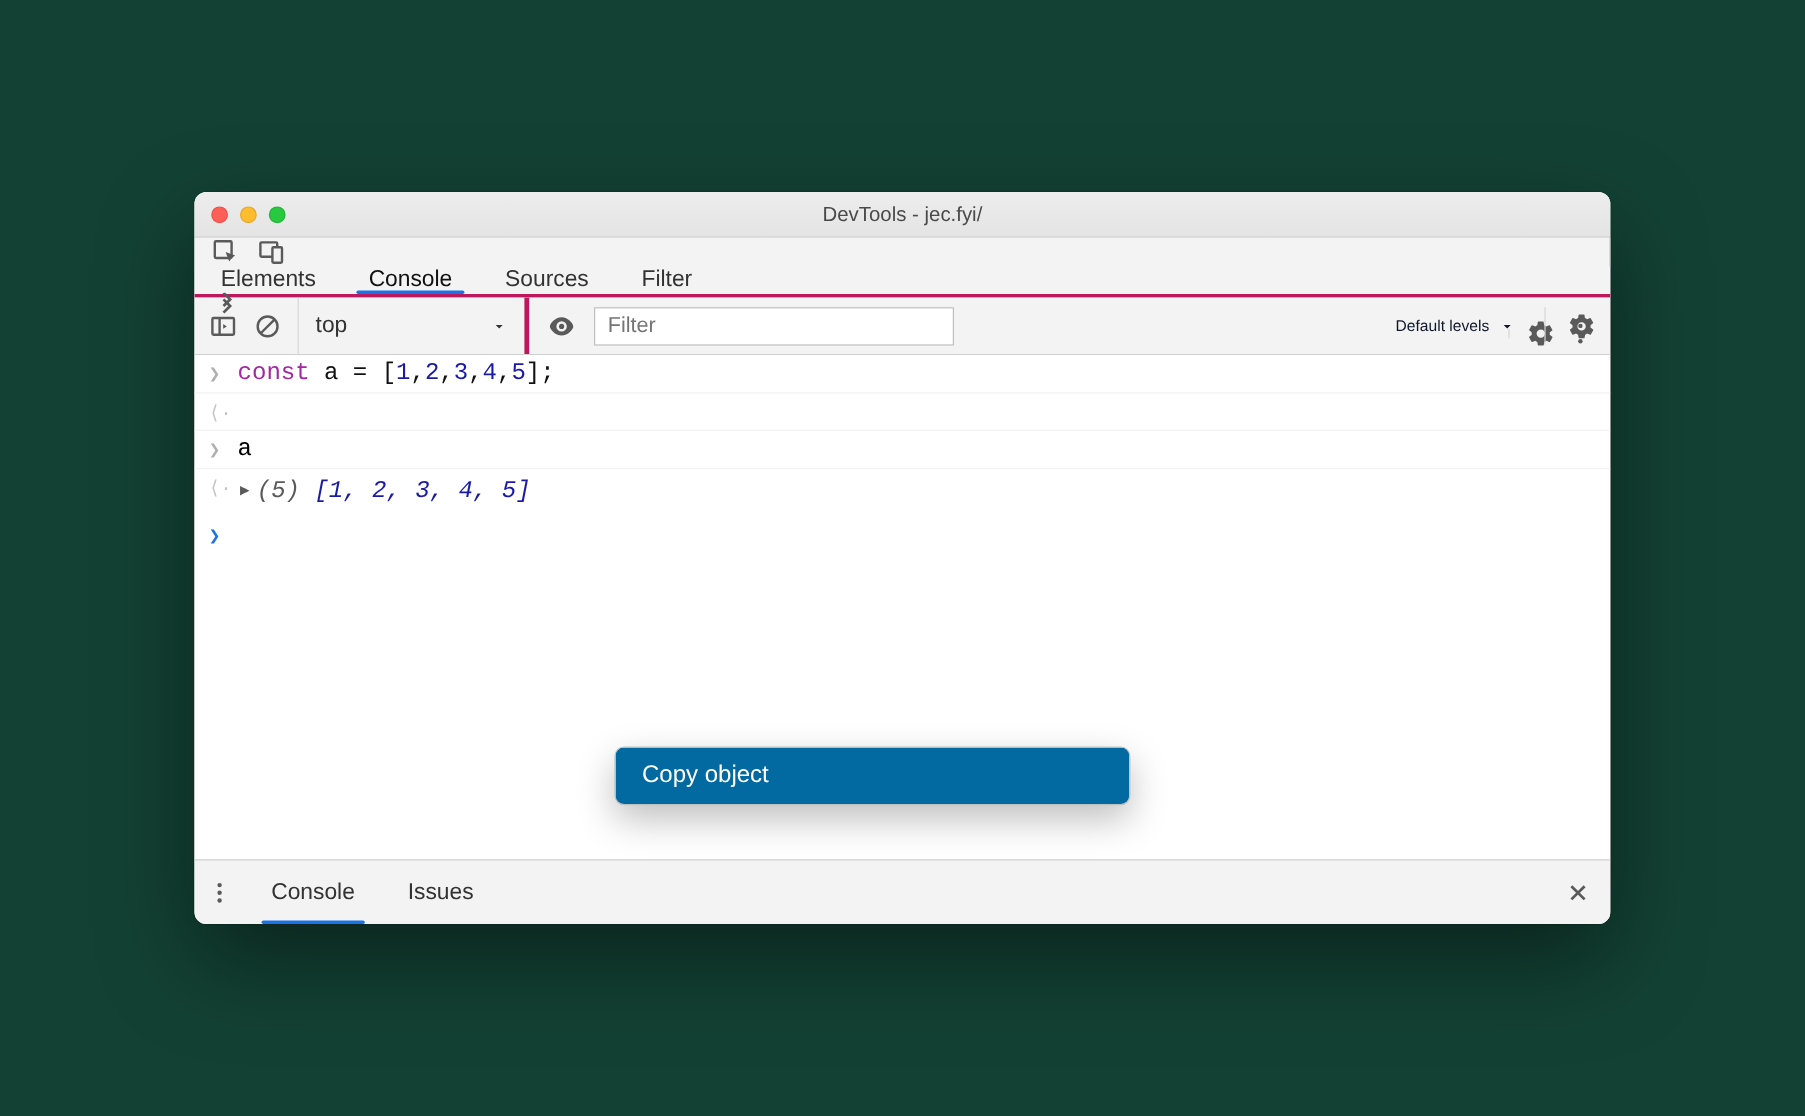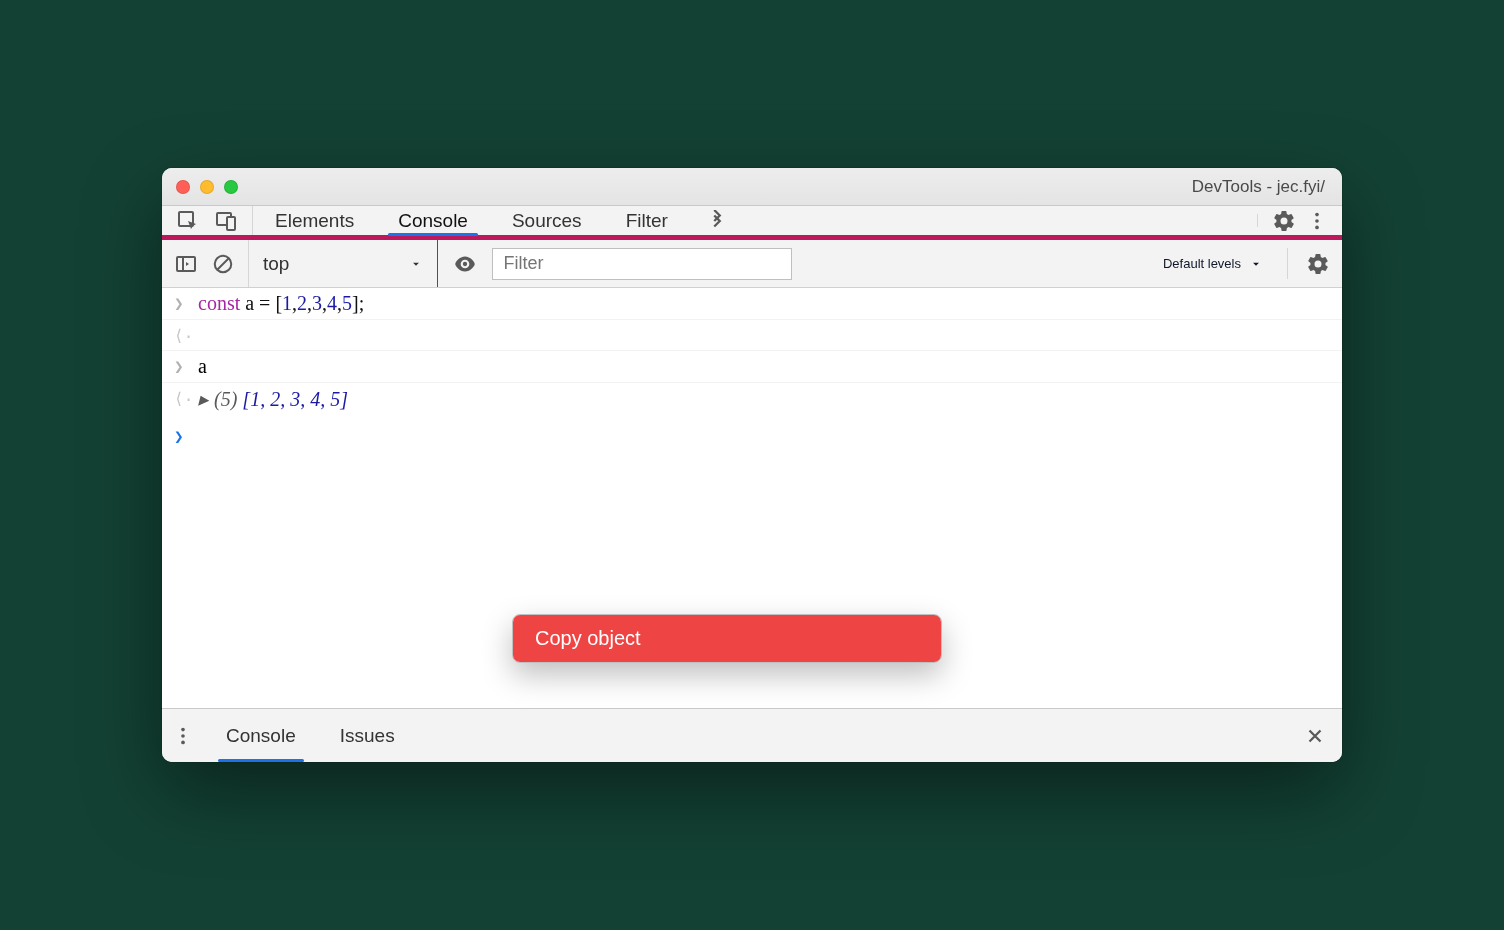--- a/index.html
+++ b/index.html
@@ -27,49 +27,50 @@
     border-bottom: 1px solid #c9c9c9;
     display: flex;
     align-items: center;
     position: relative;
   }
   .traffic { display: flex; gap: 10px; padding-left: 14px; }
   .dot { width: 14px; height: 14px; border-radius: 50%; }
   .dot.red { background:#ff5f57; box-shadow: inset 0 0 0 1px rgba(0,0,0,.1);}
   .dot.yellow { background:#febc2e; box-shadow: inset 0 0 0 1px rgba(0,0,0,.1);}
   .dot.green { background:#28c840; box-shadow: inset 0 0 0 1px rgba(0,0,0,.1);}
-  .title { position:absolute; left:0; right:17px; text-align:right; font-size:17px; color:#4a4a4a; font-weight:400;}
+  .title { position:absolute; left:0; right:0; text-align:center; font-size:17px; color:#4a4a4a; font-weight:400;}
   
   .toolbar {
-    height: 34px;
-    border-bottom: 5px solid #be185d;
+    height: 50px;
+    border-bottom: 3px solid #be185d;
     display: flex;
     align-items: stretch;
     background:#f3f3f3;
+    flex-direction:column;
   }
   .tb-left { display:flex; align-items:center; padding:0 14px; gap:14px; border-right:1px solid #d6d6d6;}
   .tb-icon { color:#5a5a5a; display:flex; align-items:center; justify-content:center;}
   .tabs { display:flex; align-items:stretch;}
   .tab { padding: 0 22px; display:flex; align-items:center; font-size:19px; color:#333; position:relative;}
   .tab.active { color:#111; }
   .tab.active::after { content:""; position:absolute; left:12px; right:12px; bottom:-1px; height:3px; background:#1a73e8; border-radius:2px;}
   .tb-right { margin-left:auto; display:flex; align-items:center; gap:10px; padding:0 14px;}
   .more-tabs { padding:0 16px; display:flex; align-items:center; color:#5a5a5a;}
   .divider-v { width:1px; align-self:stretch; margin:8px 4px; background:#d6d6d6;}
   
   .subbar {
     height: 48px;
     border-bottom: 1px solid #d0d0d0;
     background:#f3f3f3;
     display:flex; align-items:center; padding:0 12px; gap:14px;
   }
   .sub-icon { color:#5a5a5a; display:flex; align-items:center; justify-content:center;}
   .context-select {
     display:flex; align-items:center; gap:120px; font-size:19px; color:#333;
-    border-left:1px solid #d6d6d6; border-right:1px solid #be185d;
+    border-left:1px solid #d6d6d6; border-right:4px solid #be185d;
     padding:0 14px; height:100%;
   }
   .filter-input {
     flex: 0 0 auto;
     width: 300px;
     height: 32px;
     border:1px solid #bfbfbf;
     background:#fff;
     padding:12px 10px;
     font-size:18px;
@@ -80,21 +81,21 @@
   .console {
     background:#fff;
     font-family: Menlo, Consolas, "Courier New", monospace;
     font-size:20px;
     min-height: 420px;
     position:relative;
   }
   .row { display:flex; align-items:flex-start; padding:4px 12px; border-bottom:1px solid #f2f2f2;}
   .gutter { width:24px; flex:0 0 24px; color:#b0b0b0; font-size:16px; padding-top:2px;}
   .gutter.blue { color:#1a73e8;}
-  .content { flex:1 1 auto; white-space:pre;font-family:Liberation Serif, serif; }
+  .content { flex:1 1 auto; white-space:pre; }
   .kw { color:#a626a4;}
   .ident { color:#111;}
   .punct { color:#111;}
   .num { color:#1a1aa6;}
   .undef { color:#919191;}
   .expand-tri { color:#5a5a5a; display:inline-block; width:16px;}
   .arrcount { font-style:italic; color:#5a5a5a;}
   .arrital { font-style:italic;}
   .arrital .num { color:#1a1aa6;}
   .arrital .punct { color:#1a1aa6;}
@@ -106,21 +107,21 @@
     width: 430px;
     background:#f1f1f1;
     border:1px solid #c0c0c0;
     border-radius:8px;
     box-shadow: 0 12px 30px rgba(0,0,0,.25);
     overflow:hidden;
     font-family: -apple-system, BlinkMacSystemFont, "Segoe UI", Helvetica, Arial, sans-serif;
   }
   .menu-item { padding:12px 22px; font-size:20px; color:#222; border-top:1px solid #ddd;}
   .menu-item:first-child { border-top:none;}
-  .menu-item.hi { background:#ef4444; color:#fff;}
+  .menu-item.hi { background:#0369a1; color:#fff;}
   
   .drawer {
     border-top:1px solid #c9c9c9;
     background:#f3f3f3;
     height:54px;
     display:flex; align-items:stretch;
   }
   .drawer-left { display:flex; align-items:center; padding:0 10px; color:#5a5a5a;}
   .drawer-tabs { display:flex; align-items:stretch;}
   .drawer-tab { padding:0 22px; display:flex; align-items:center; font-size:19px; color:#333; position:relative;}

